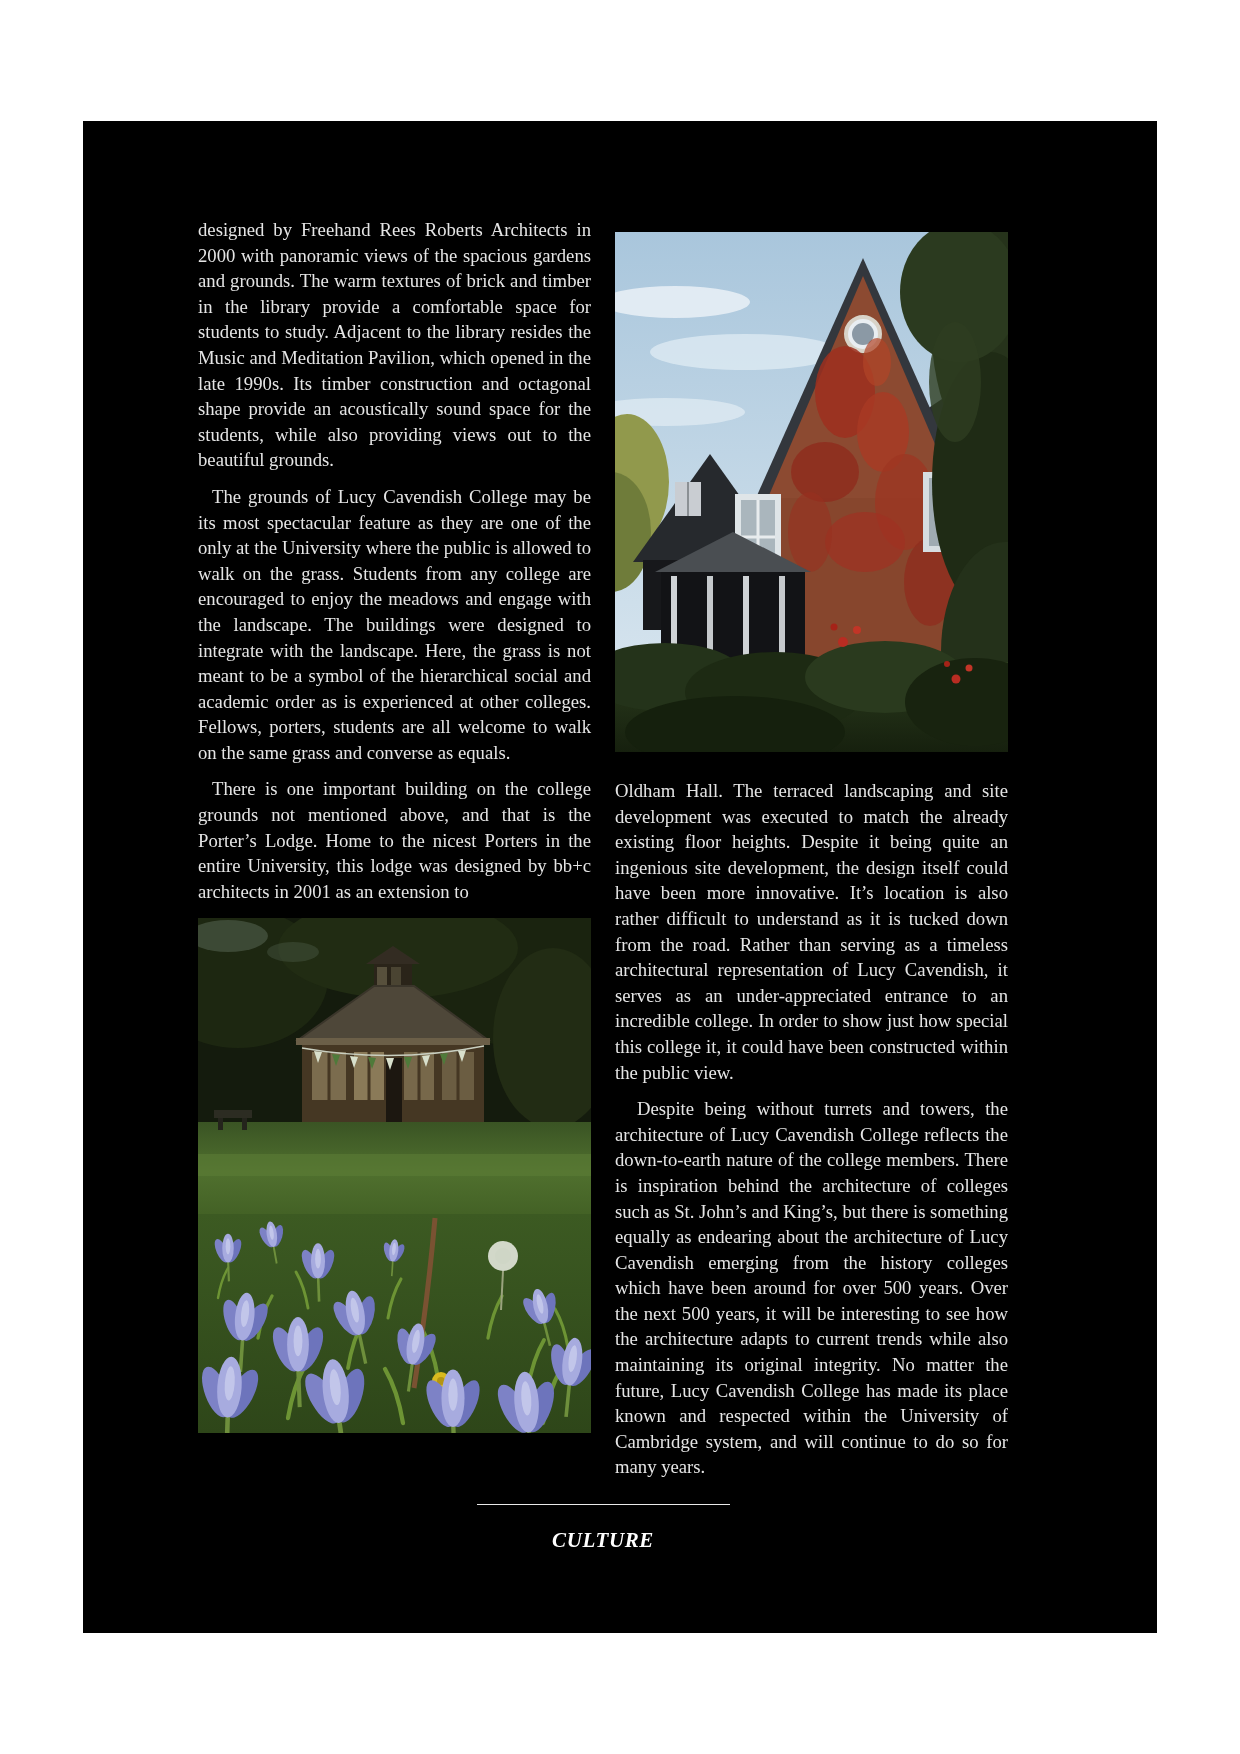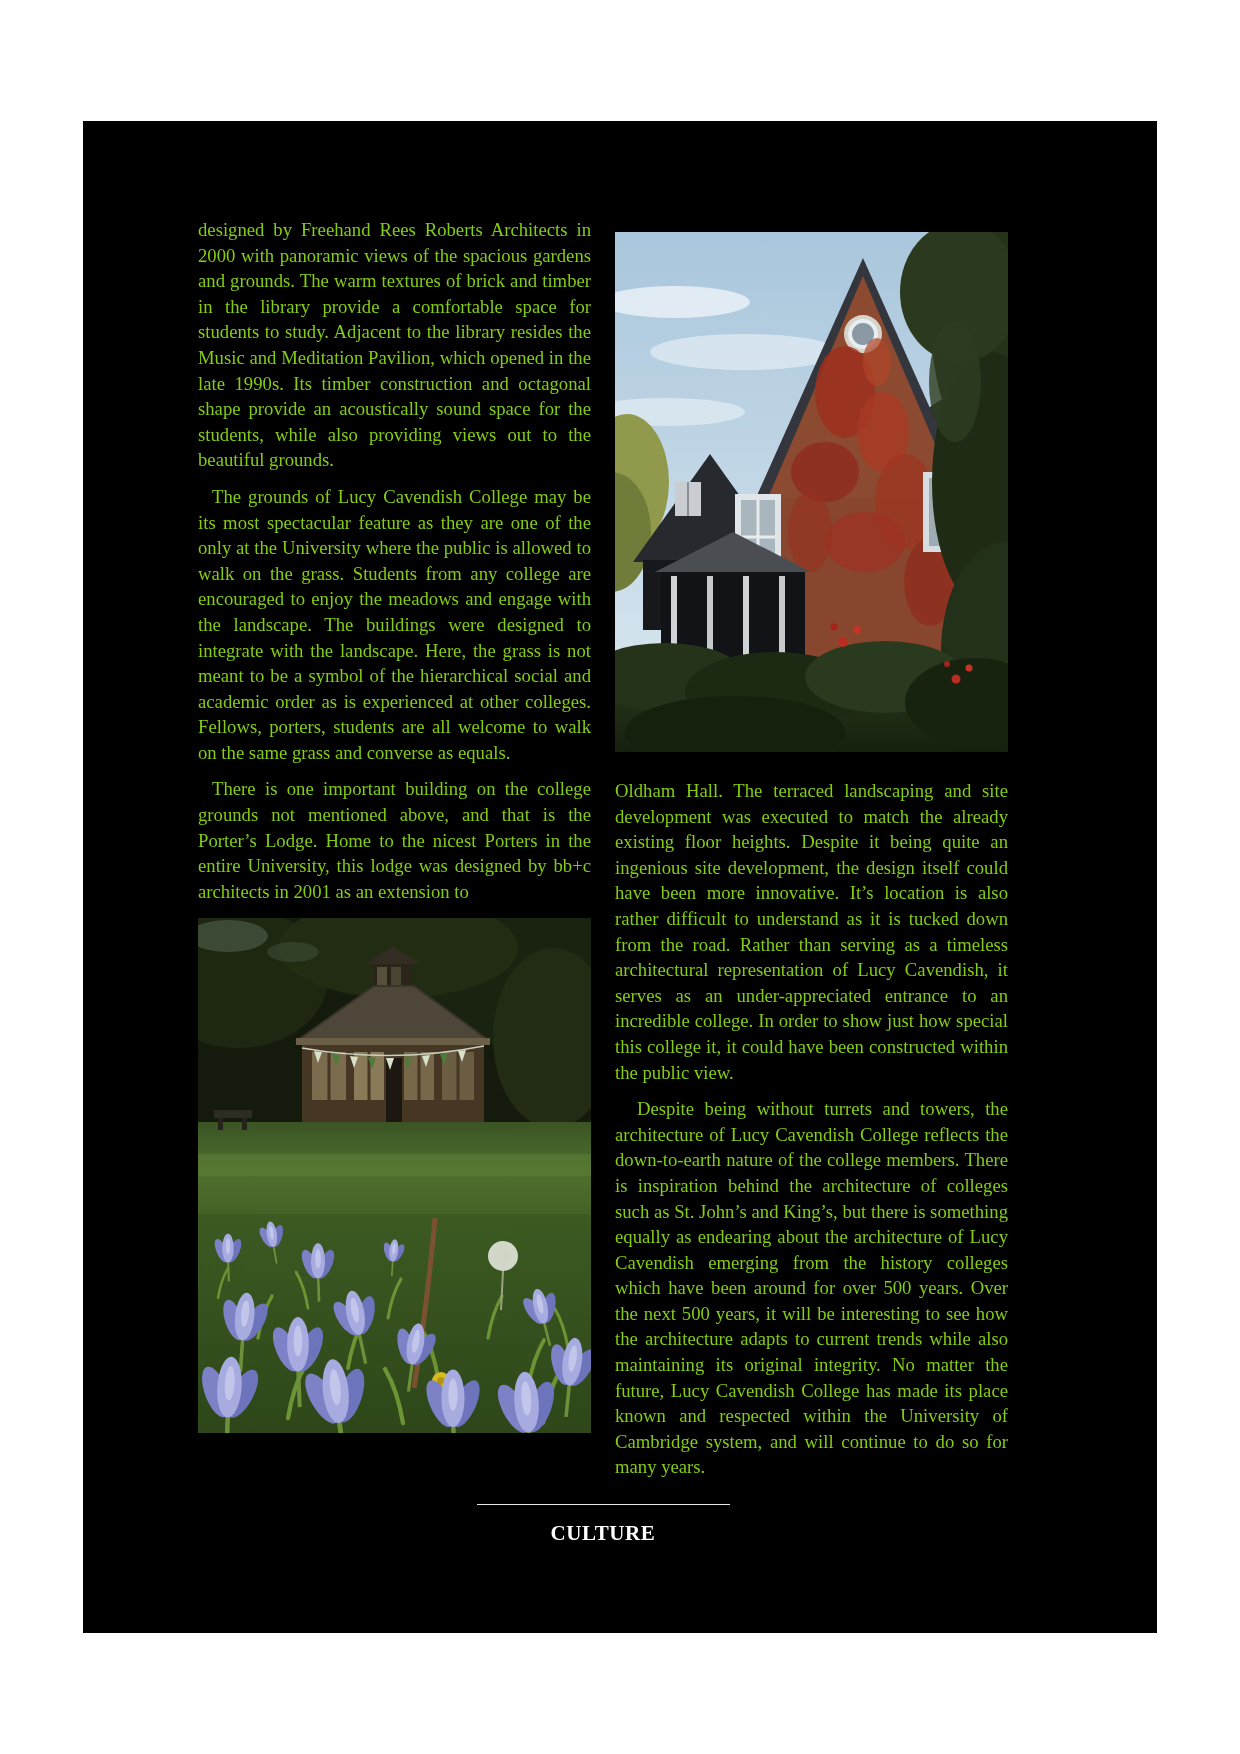--- a/index.html
+++ b/index.html
@@ -9,38 +9,38 @@
     font-family:"Liberation Serif", serif;
   }
   .page {
     position:absolute; left:83px; top:121px; width:1074px; height:1512px;
     background:#000000; overflow:hidden;
   }
   .col { position:absolute; width:393px; }
   .col-left  { left:115px; top:96px;  }
   .col-right { left:532px; top:111px; }
   .para {
-    font-size:18.7px; line-height:25.6px; color:#84cc16;
+    font-size:18.7px; line-height:25.6px; color:#e5e5e5;
     text-align:justify; margin:0 0 11px 0;
     font-family:"Liberation Serif", serif;
   }
   .para.indent  { text-indent:14px; }
   .para.indent2 { text-indent:22px; }
   figure.photo { display:block; width:393px; overflow:hidden; }
   .photo-house  { height:520px; margin:0 0 26px 0; }
   .photo-crocus { height:515px; margin:14px 0 0 0; }
   figure.photo svg { display:block; }
   .footer {
     position:absolute; left:115px; top:1383px; width:810px;
     display:flex; flex-direction:column; align-items:center;
   }
   .footer-rule { width:253px; height:0; border-top:1px solid #e9e9e9; }
   .footer-label {
-    margin-top:16px; color:#ffffff; font-family:"Liberation Serif", serif;
-    font-weight:700; font-size:21px; letter-spacing:0.6px;
+    margin-top:23px; color:#ffffff; font-family:"Liberation Serif", serif;
+    font-style:italic; font-weight:700; font-size:21px; letter-spacing:0.6px;
   }
 </style>
 </head>
 <body>
 
 <div class="canvas">
   <div class="page">
 
     <div class="col col-left">
       <p class="para">designed by Freehand Rees Roberts Architects in 2000 with panoramic views of the spacious gardens and grounds. The warm textures of brick and timber in the library provide a comfortable space for students to study. Adjacent to the library resides the Music and Meditation Pavilion, which opened in the late 1990s. Its timber construction and octagonal shape provide an acoustically sound space for the students, while also providing views out to the beautiful grounds.</p>

